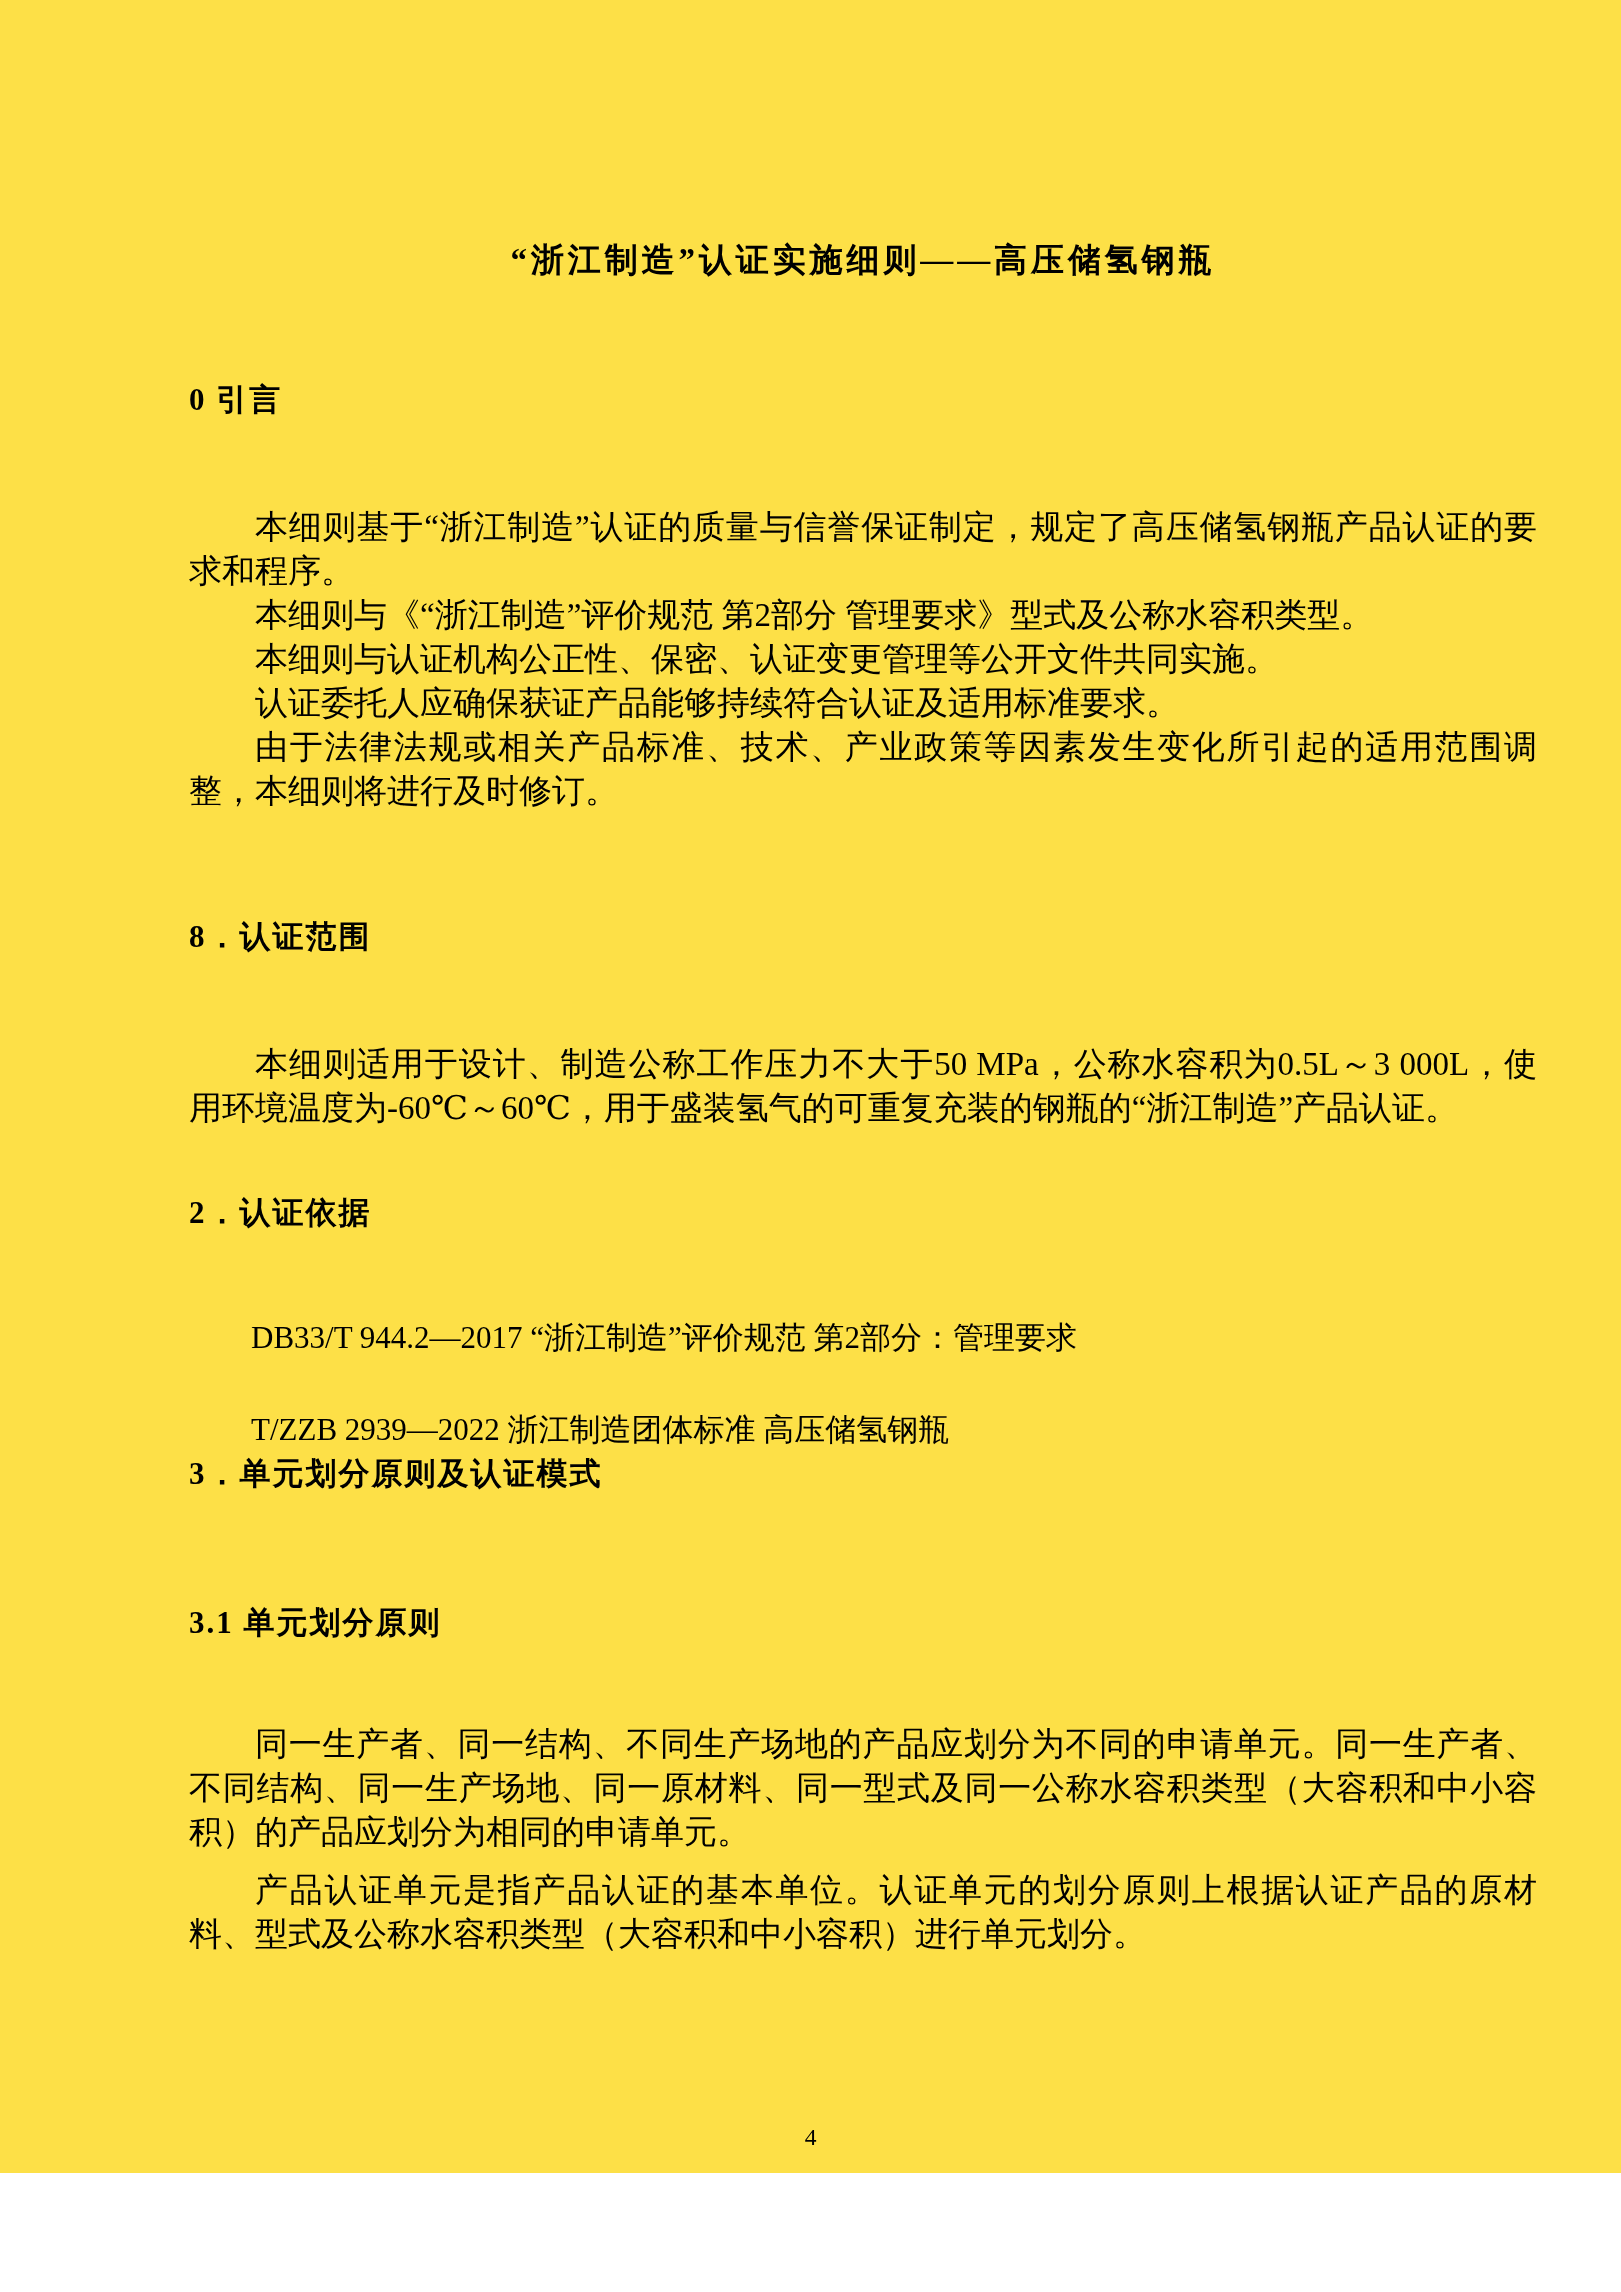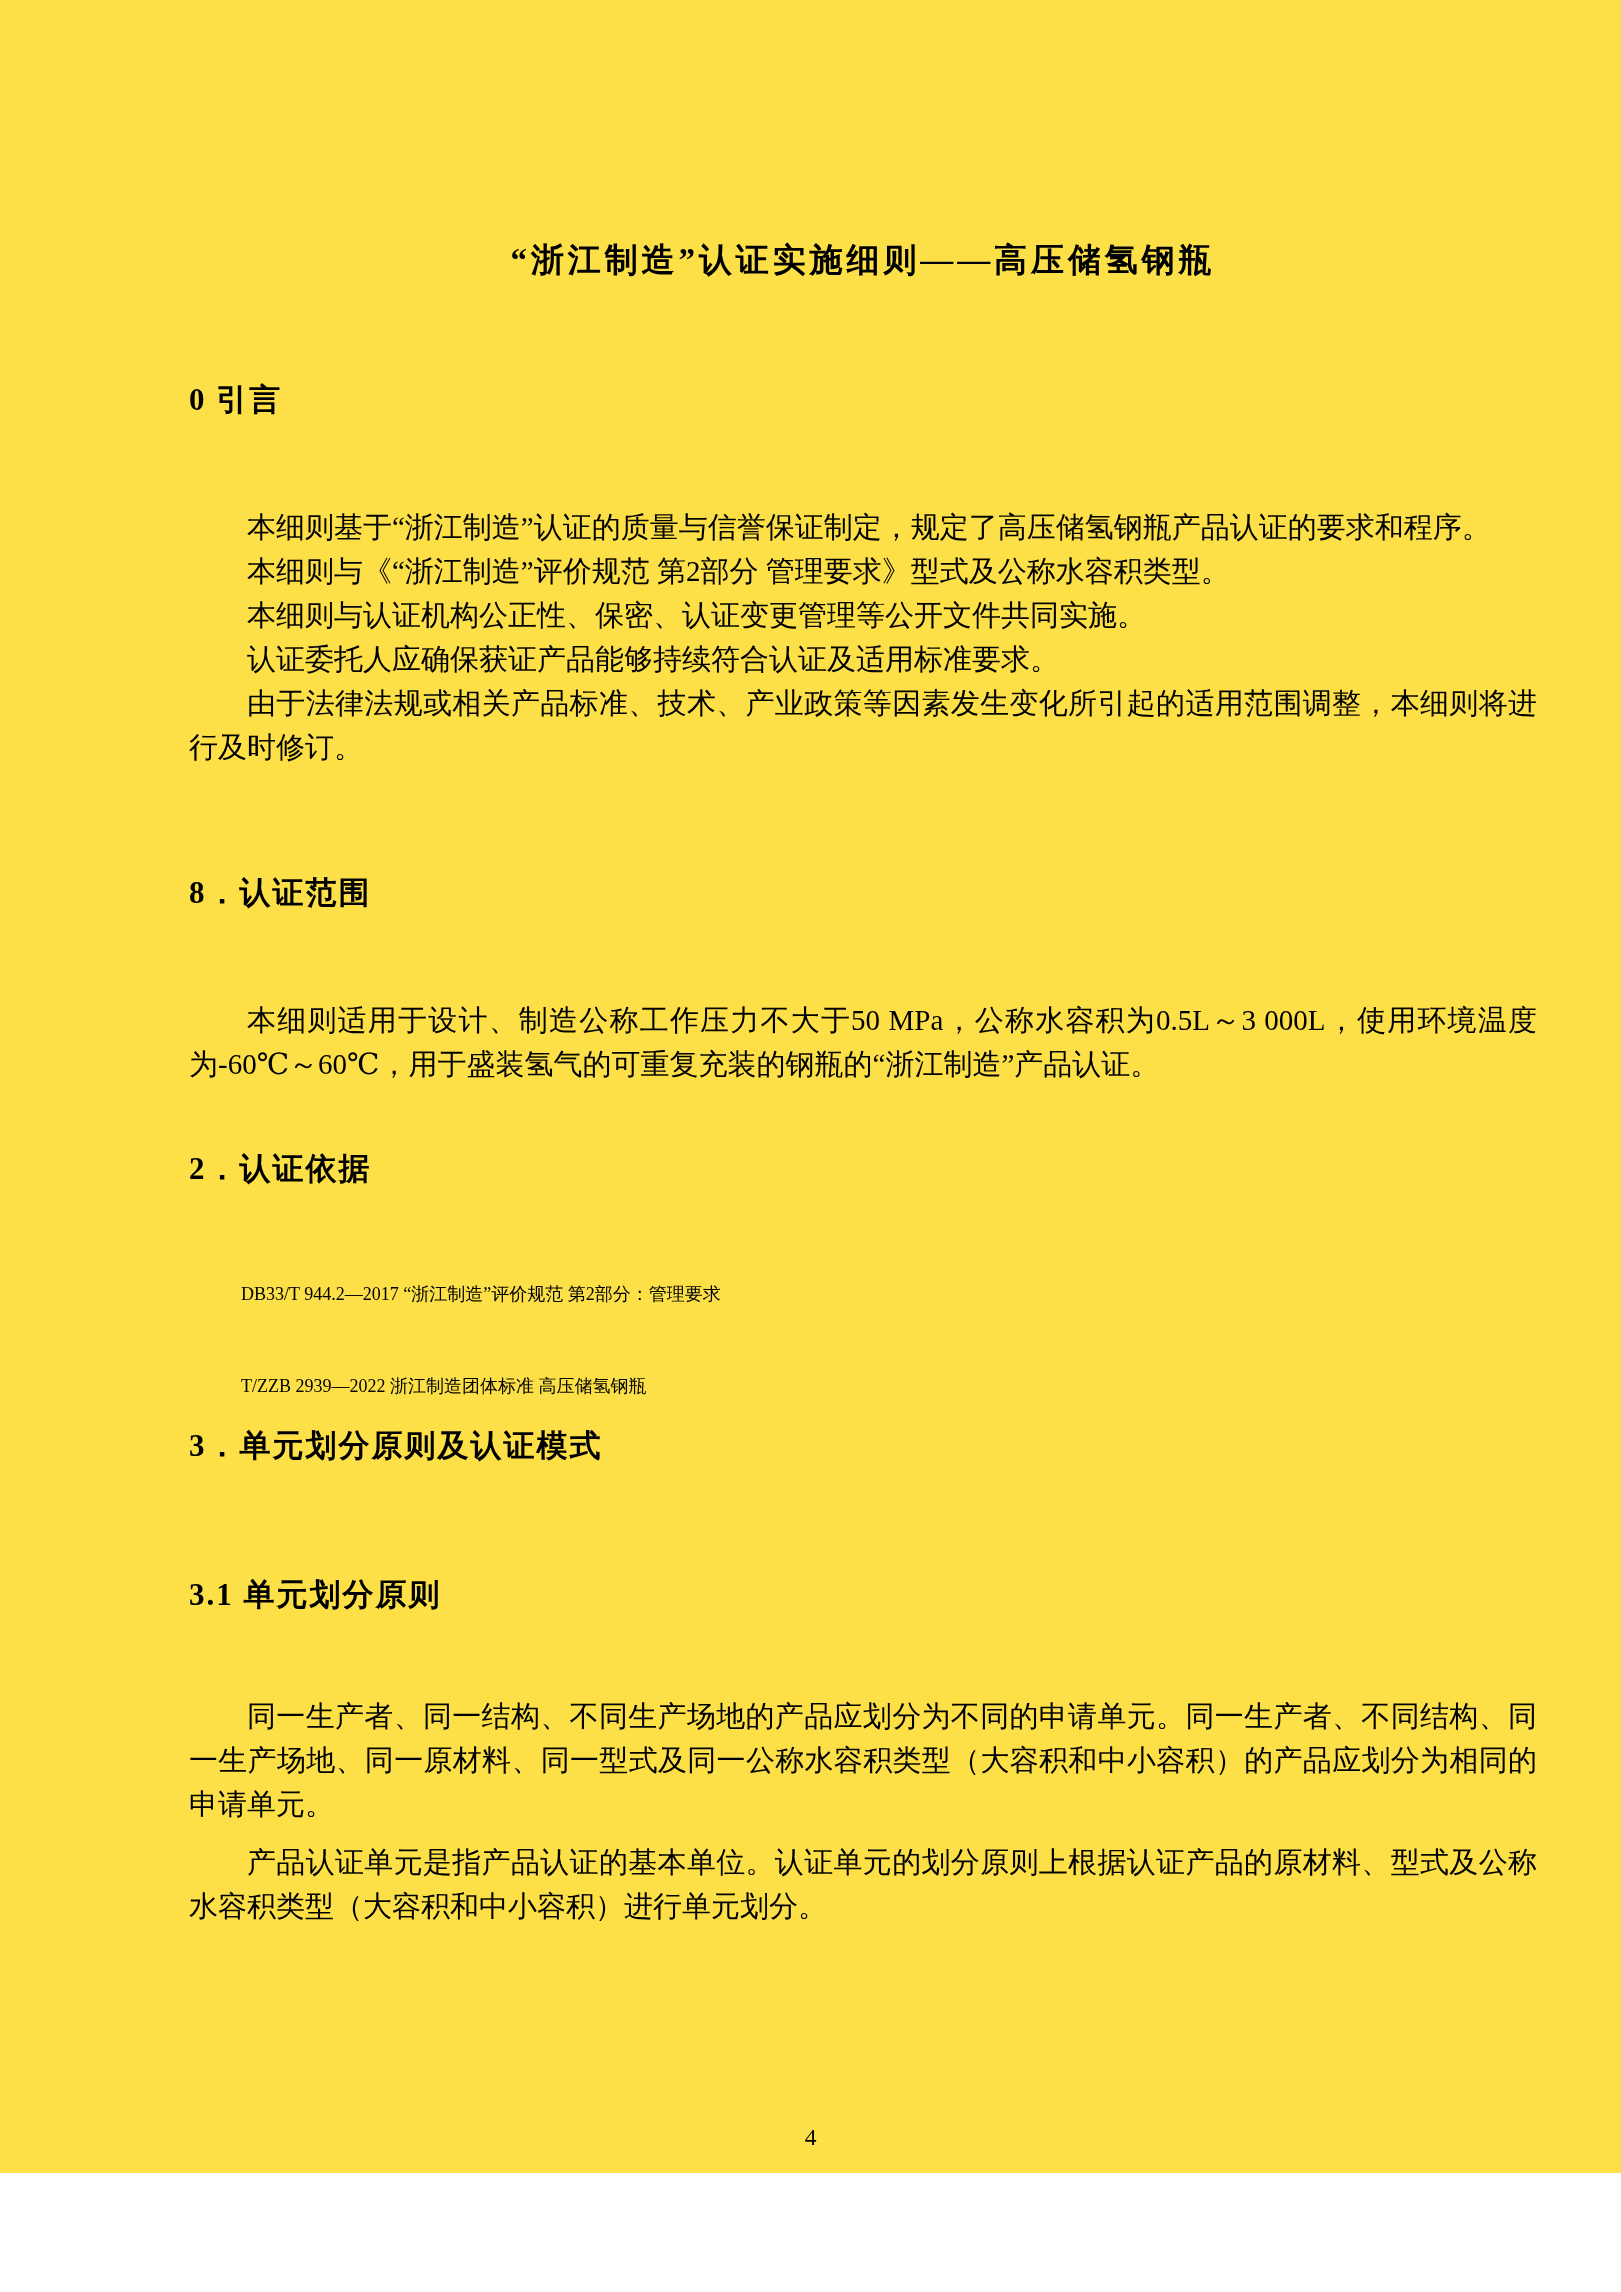--- a/index.html
+++ b/index.html
@@ -28,30 +28,30 @@
     white-space: nowrap;
   }
   h2.sec {
     font-size: 31px;
     font-weight: 700;
     line-height: 43px;
     letter-spacing: 2px;
     margin: 0;
   }
   .body-block p {
-    font-size: 29px;
+    font-size: 33px;
     line-height: 44px;
     margin: 0;
     text-align: justify;
     text-indent: 2em;
   }
   .ref {
-    font-size: 18px;
+    font-size: 31px;
     line-height: 44px;
-    margin: 16px;
+    margin: 0;
     text-indent: 2em;
     white-space: nowrap;
   }
   #heading-0   { margin-top: 98px; }
   #para-group-0 { margin-top: 84px; }
   #heading-1   { margin-top: 102px; }
   #para-group-1 { margin-top: 84px; }
   #heading-2   { margin-top: 61px; }
   #ref-0       { margin-top: 82px; }
   #ref-1       { margin-top: 48px; }

